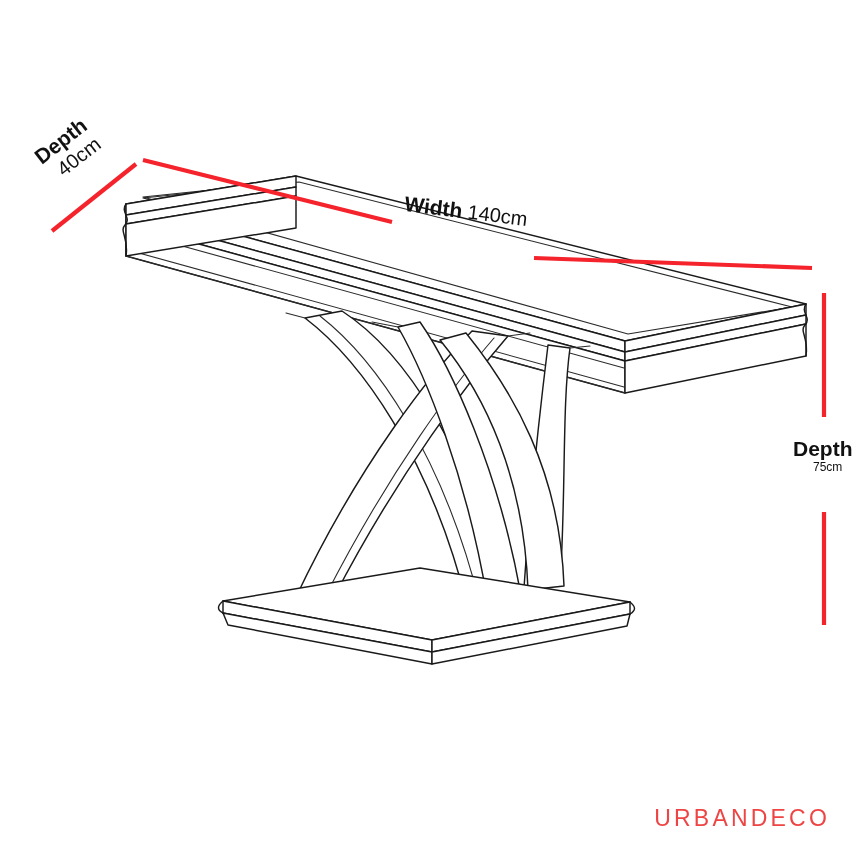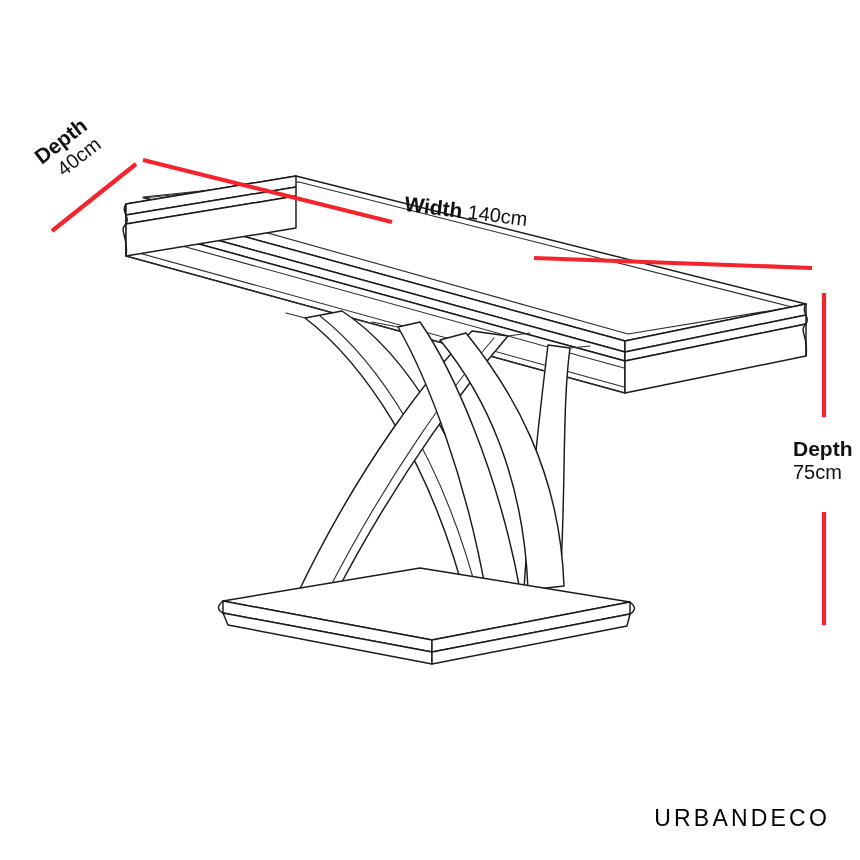--- a/index.html
+++ b/index.html
@@ -84,29 +84,29 @@
   }
   #width-label .dim-name { font-size: 21px; }
   #width-label .dim-value { font-size: 20px; }
   
   #height-label {
     left: 793px;
     top: 437px;
     font-size: 20px;
   }
   #height-label .dim-name { font-size: 21px; display: block; }
-  #height-label .dim-value { font-size: 20px; display: block; }
+  #height-label .dim-value { font-size: 12px; display: block; margin-left: 20px; }
   #brand-logo {
     position: absolute;
     right: 30px;
     bottom: 28px;
     font-size: 23px;
     font-weight: 300;
     letter-spacing: 3.2px;
-    color: #000000;
+    color: #ef4444;
     font-family: "Liberation Sans", sans-serif;
   }
 </style>
 </head>
 <body>
 
 <div id="stage">
 
   <svg viewBox="0 0 860 860">
 

